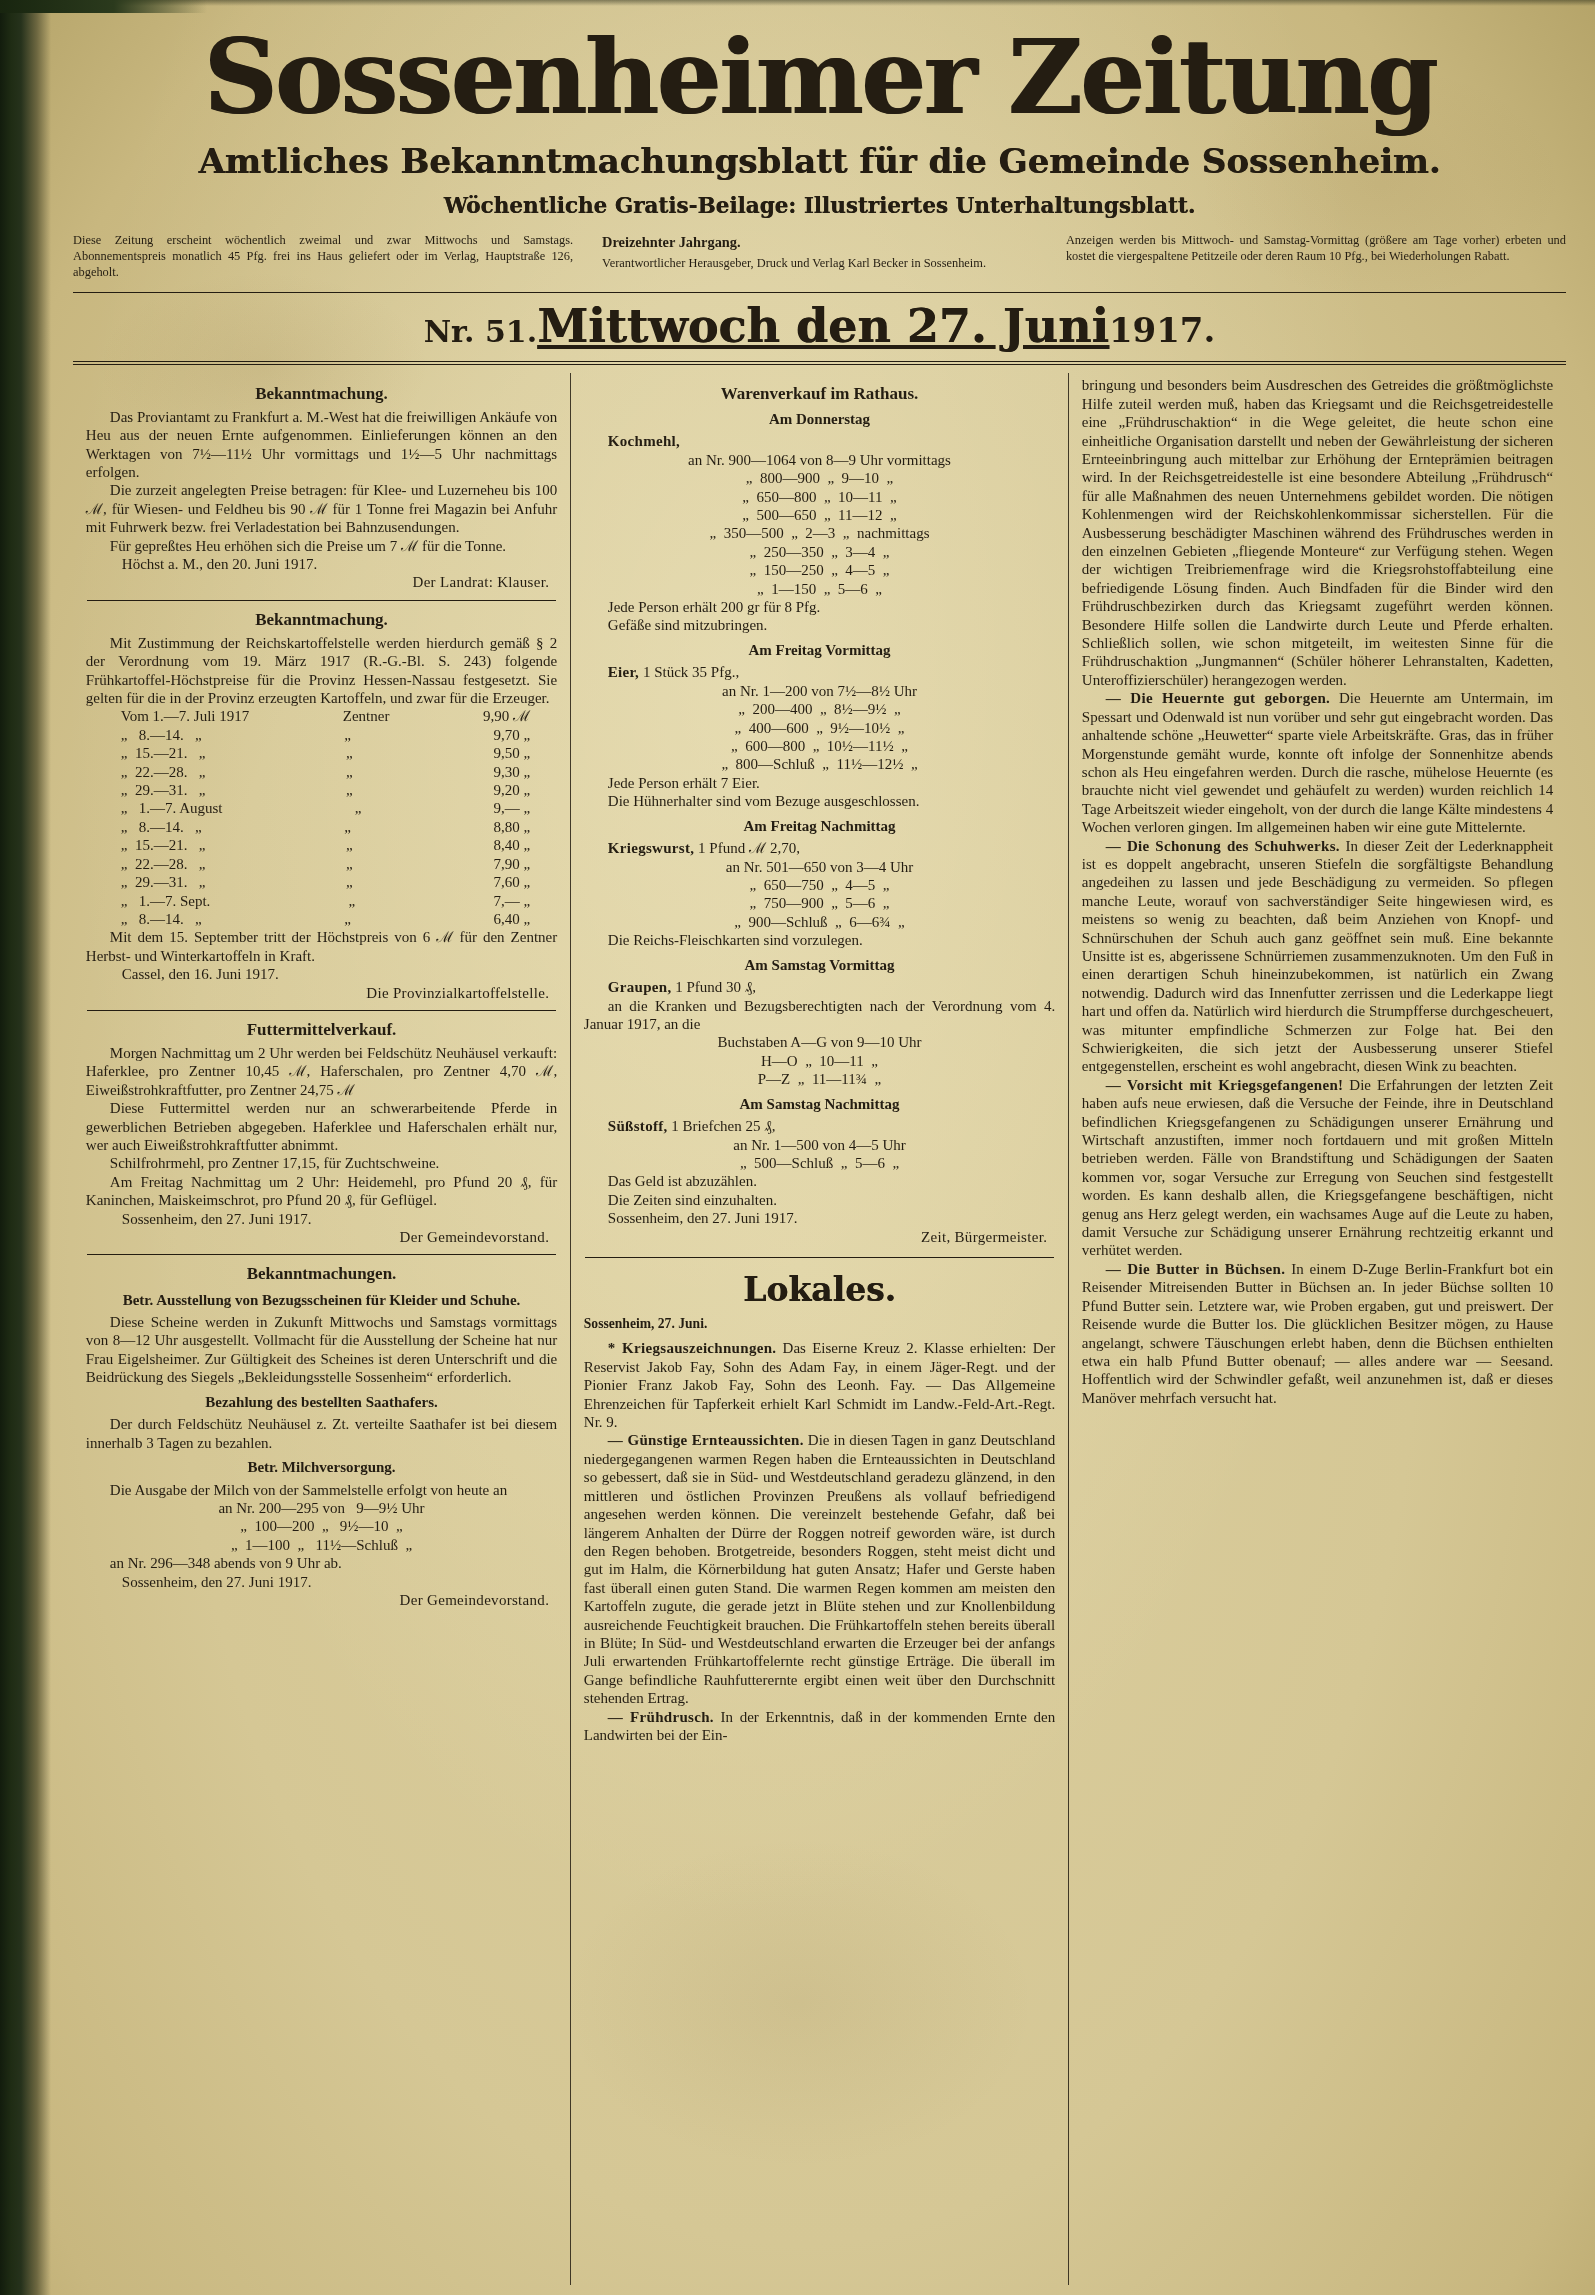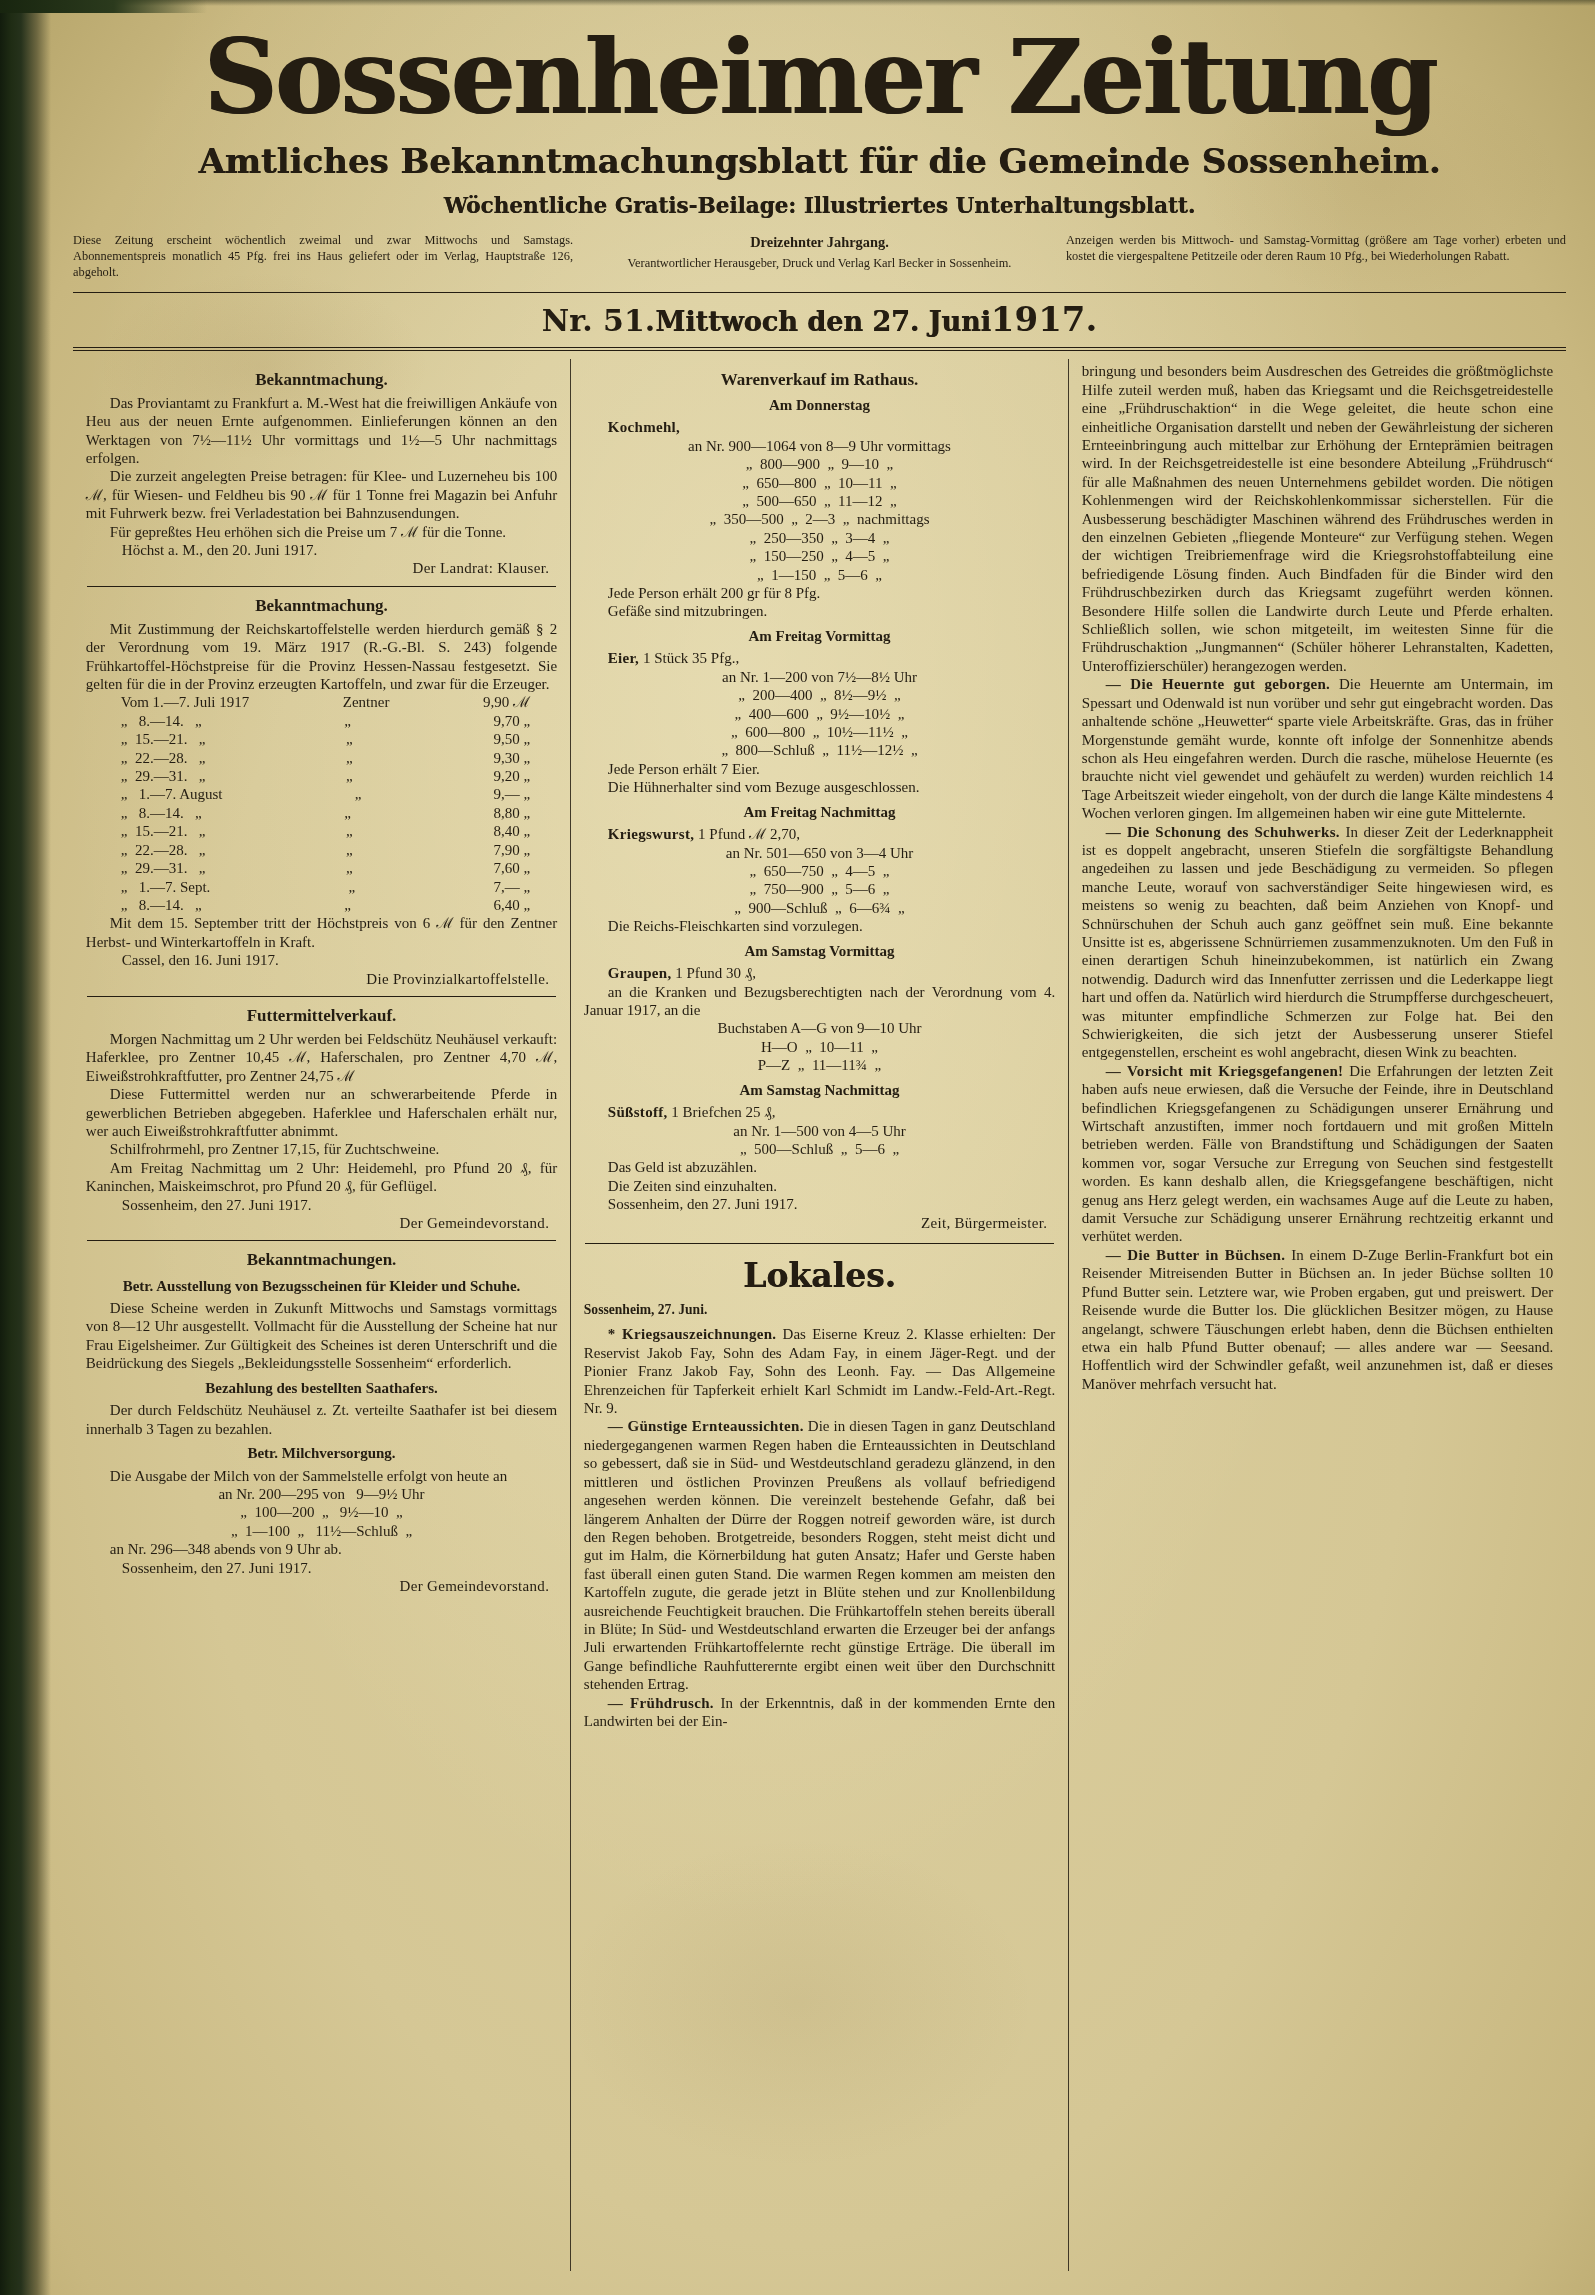--- a/index.html
+++ b/index.html
@@ -55,32 +55,32 @@
   }
   .mast-tag{
     font-family:"DejaVu Serif",serif;
     font-weight:bold;font-size:21.5px;line-height:27px;margin-top:9.6px;
     text-shadow:0.4px 0 0 currentColor;
   }
 
   
   .imprint{display:flex;gap:29px;margin-top:14.4px;font-size:12.4px;line-height:1.28;}
   .imprint .cell{flex:1.15;text-align:justify;}
-  .imprint .cell.mid{flex:1;text-align:center;}
+  .imprint .cell.mid{flex:1;text-align:left;}
   .imprint .jahrgang{font-weight:bold;font-size:14.4px;margin-bottom:4.8px;}
 
   
   .datebar{
     display:flex;align-items:baseline;justify-content:center;
     margin-top:11.2px;padding:6.4px 11.2px 8px 11.2px;
     border-top:1.6px solid var(--ink);
     border-bottom:4.8px double var(--ink);
   }
   .datebar .issue{font-weight:bold;font-size:30px;font-family:"DejaVu Serif",serif;}
-  .datebar .date{font-weight:bold;font-size:27px;font-family:"DejaVu Serif",serif;text-shadow:0.6px 0 0 currentColor;}
+  .datebar .date{font-weight:bold;font-size:46px;font-family:"DejaVu Serif",serif;text-shadow:0.6px 0 0 currentColor;text-decoration:underline;}
   .datebar .year{font-weight:bold;font-size:34px;font-family:"DejaVu Serif",serif;}
 
   
   .cols{display:flex;margin-top:8px;height:1912px;overflow:hidden;}
   .col{flex:1;padding:3.2px 12.8px 0 12.8px;overflow:hidden;}
   .col + .col{border-left:1.3px solid rgba(36,29,18,.85);}
 
   .blk-h1{text-align:center;font-weight:bold;font-size:33px;line-height:38px;margin:12.8px 0 6.4px;font-family:"DejaVu Serif",serif;text-shadow:0.5px 0 0 currentColor;}
   .blk-h2{text-align:center;font-weight:bold;font-size:17px;line-height:21px;margin:6.4px 0 4px;}
   .blk-h3{text-align:center;font-weight:bold;font-size:15px;line-height:19px;margin:6.4px 14.4px 3.2px;}

